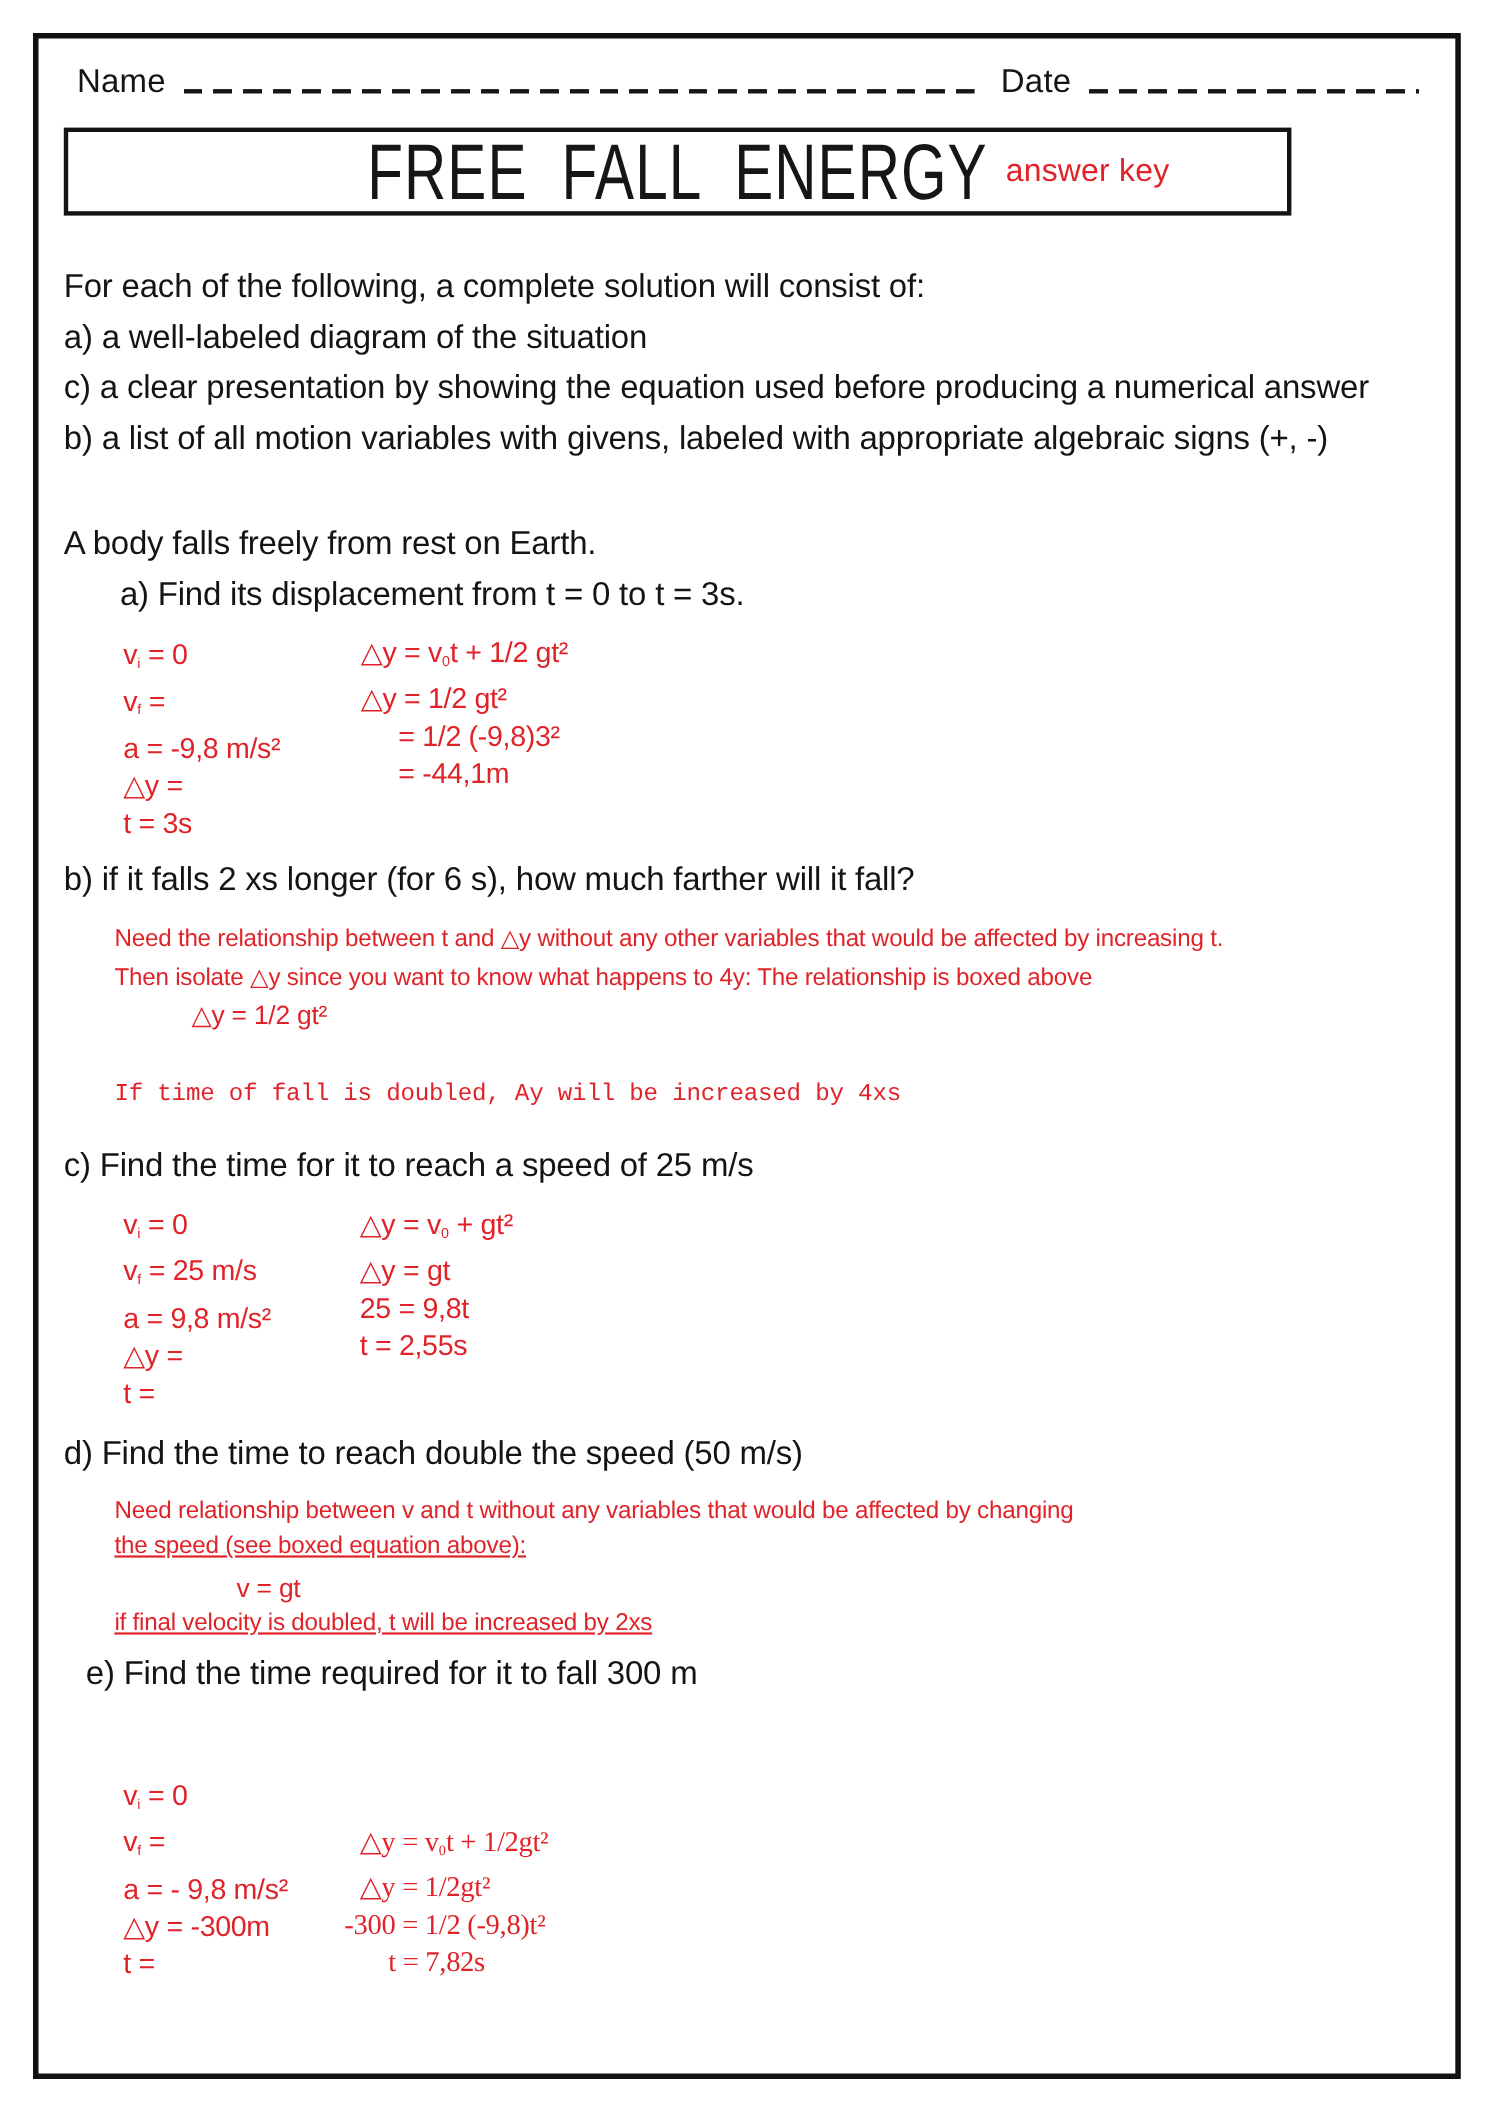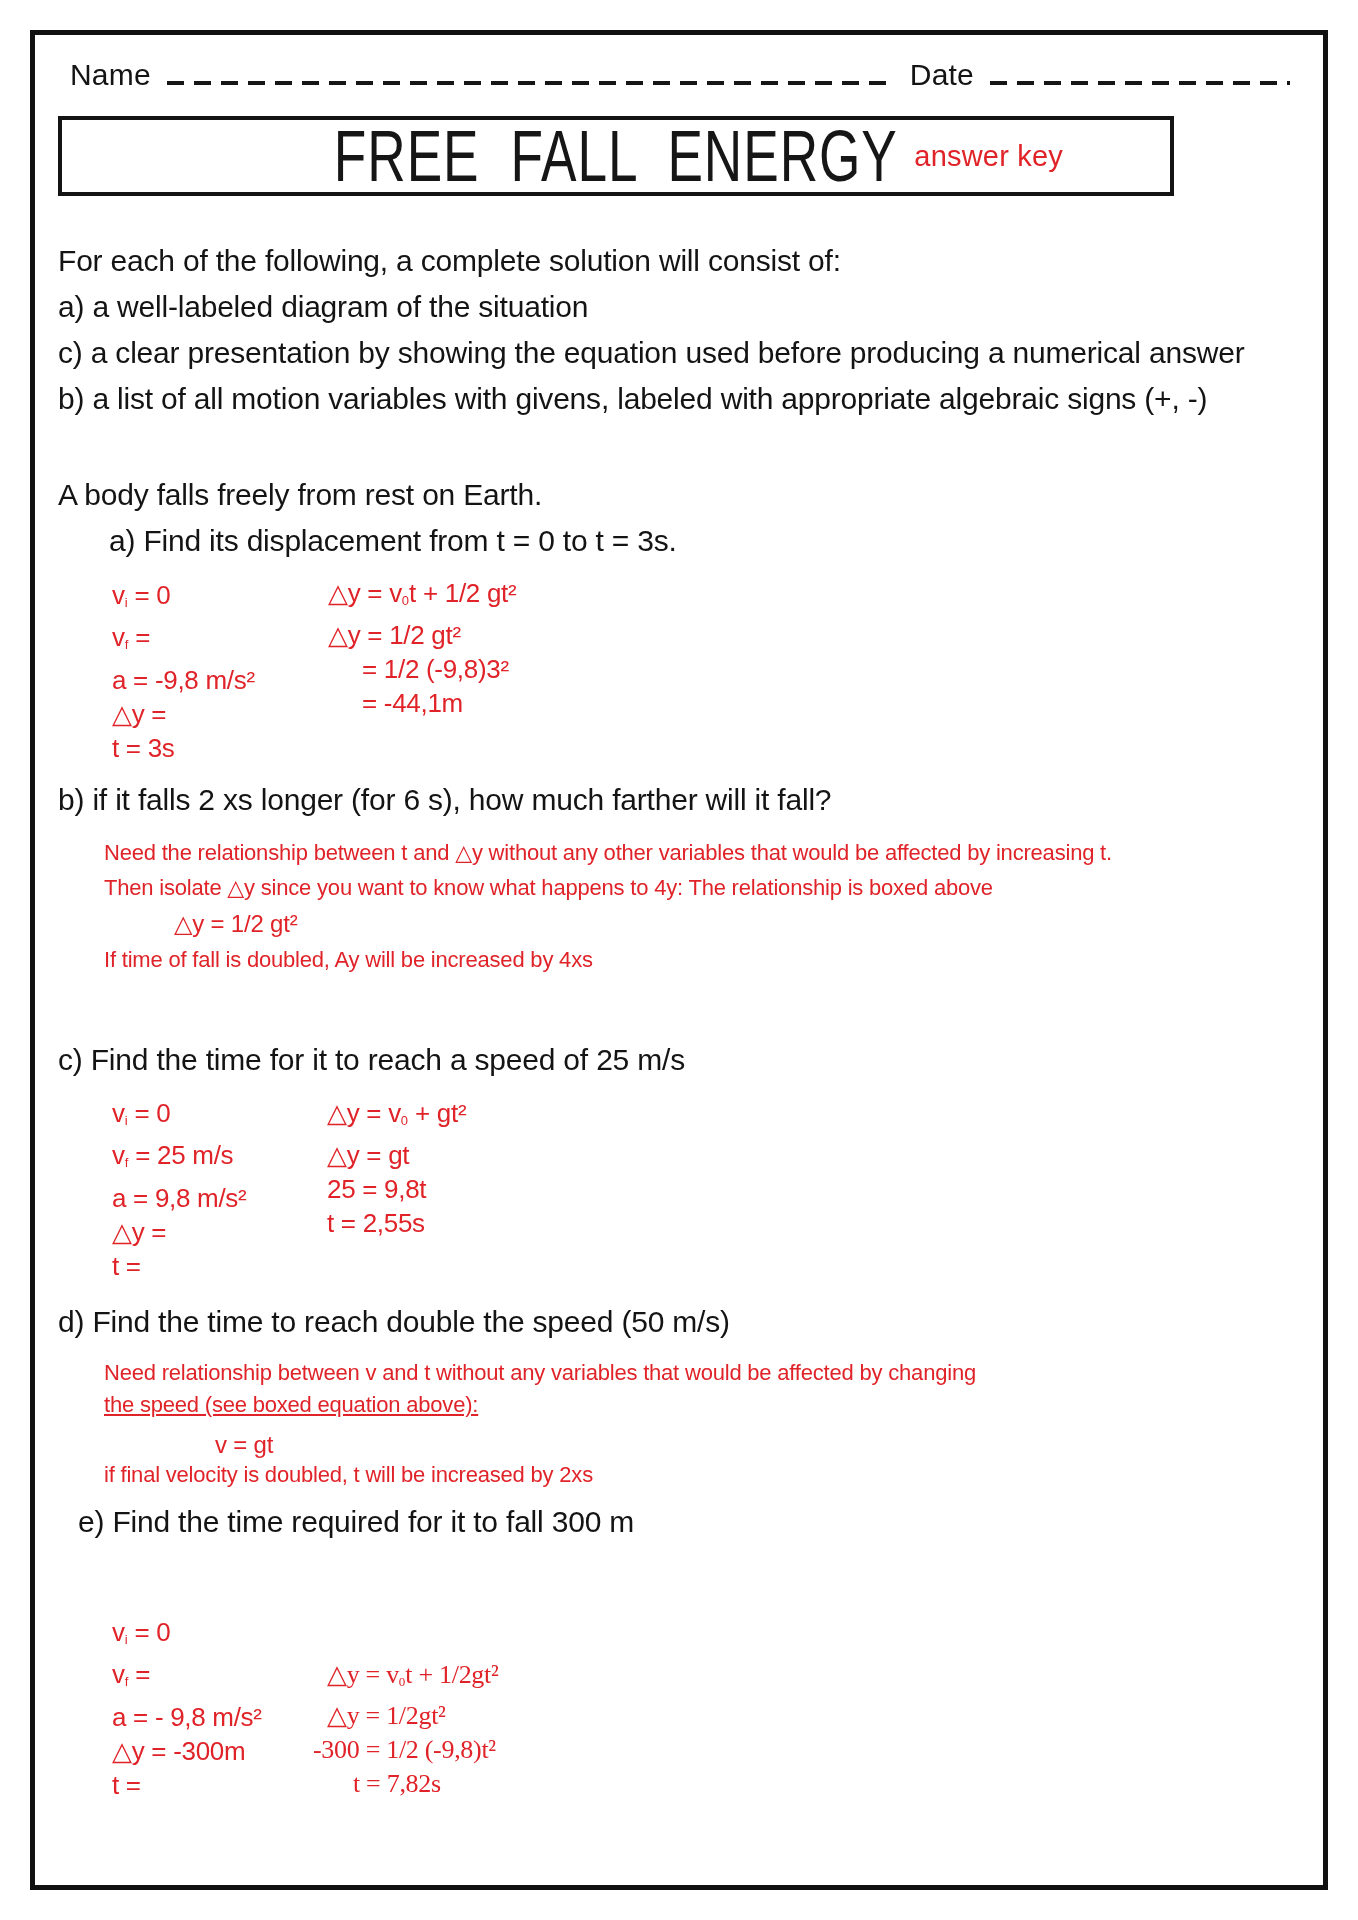--- a/index.html
+++ b/index.html
@@ -109,42 +109,42 @@
     <div>△y = v<sub>0</sub>t + 1/2 gt²</div>
     <div>△y = 1/2 gt²</div>
     <div class="ind">= 1/2 (-9,8)3²</div>
     <div class="ind">= -44,1m</div>
   </div>
 
   <div class="blk h30" style="left:58px;top:780px;">b) if it falls 2 xs longer (for 6 s), how much farther will it fall?</div>
   <div class="rednote" style="left:104px;top:838px;">Need the relationship between t and △y without any other variables that would be affected by increasing t.</div>
   <div class="rednote" style="left:104px;top:873px;">Then isolate △y since you want to know what happens to 4y: The relationship is boxed above</div>
   <div class="redeq" style="left:174px;top:909px;">△y = 1/2 gt²</div>
-  <div class="rednote" style="left:104px;top:945px;">If time of fall is doubled, Ay will be increased by 4xs</div>
+  <div class="rednote" style="left:104px;top:980px;font-family:Liberation Mono, monospace;">If time of fall is doubled, Ay will be increased by 4xs</div>
 
   <div class="blk h30" style="left:58px;top:1040px;">c) Find the time for it to reach a speed of 25 m/s</div>
   <div class="redwork" style="left:112px;top:1096px;">
     <div>v<sub>i</sub> = 0</div>
     <div>v<sub>f</sub> = 25 m/s</div>
     <div>a = 9,8 m/s²</div>
     <div>△y =</div>
     <div>t =</div>
   </div>
   <div class="redwork" style="left:327px;top:1096px;">
     <div>△y = v<sub>0</sub> + gt²</div>
     <div>△y = gt</div>
     <div>25 = 9,8t</div>
     <div>t = 2,55s</div>
   </div>
 
   <div class="blk h30" style="left:58px;top:1302px;">d) Find the time to reach double the speed (50 m/s)</div>
   <div class="rednote" style="left:104px;top:1358px;">Need relationship between v and t without any variables that would be affected by changing</div>
   <div class="rednote" style="left:104px;top:1390px;text-decoration:underline;">the speed (see boxed equation above):</div>
   <div class="redeq" style="left:215px;top:1430px;">v = gt</div>
-  <div class="rednote" style="left:104px;top:1460px;">if final velocity is doubled, t will be increased by 2xs</div>
+  <div class="rednote" style="left:104px;top:1460px;text-decoration:underline;">if final velocity is doubled, t will be increased by 2xs</div>
 
   <div class="blk h30" style="left:58px;top:1502px;margin-left:20px;">e) Find the time required for it to fall 300 m</div>
   <div class="redwork" style="left:112px;top:1615px;">
     <div>v<sub>i</sub> = 0</div>
     <div>v<sub>f</sub> =</div>
     <div>a = - 9,8 m/s²</div>
     <div>△y = -300m</div>
     <div>t =</div>
   </div>
   <div class="redwork" style="left:313px;top:1658px;font-family:Liberation Serif, serif;">

